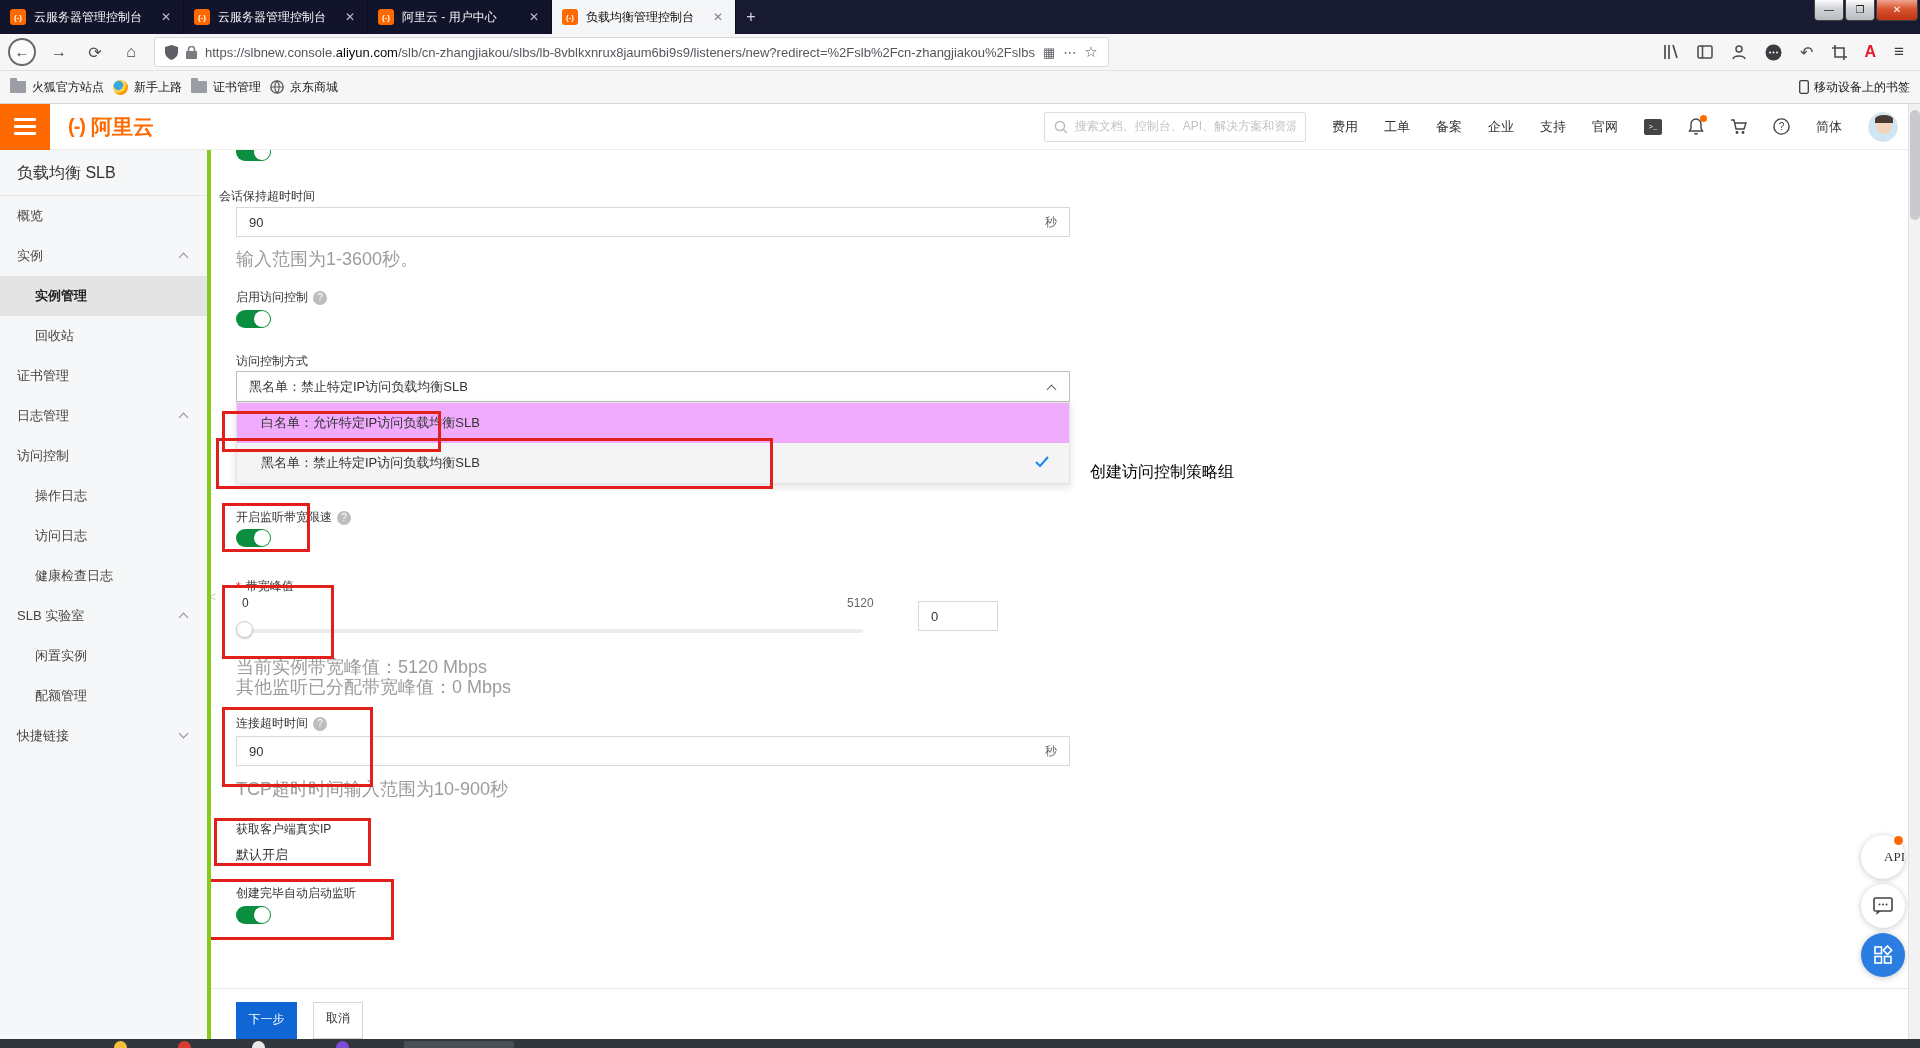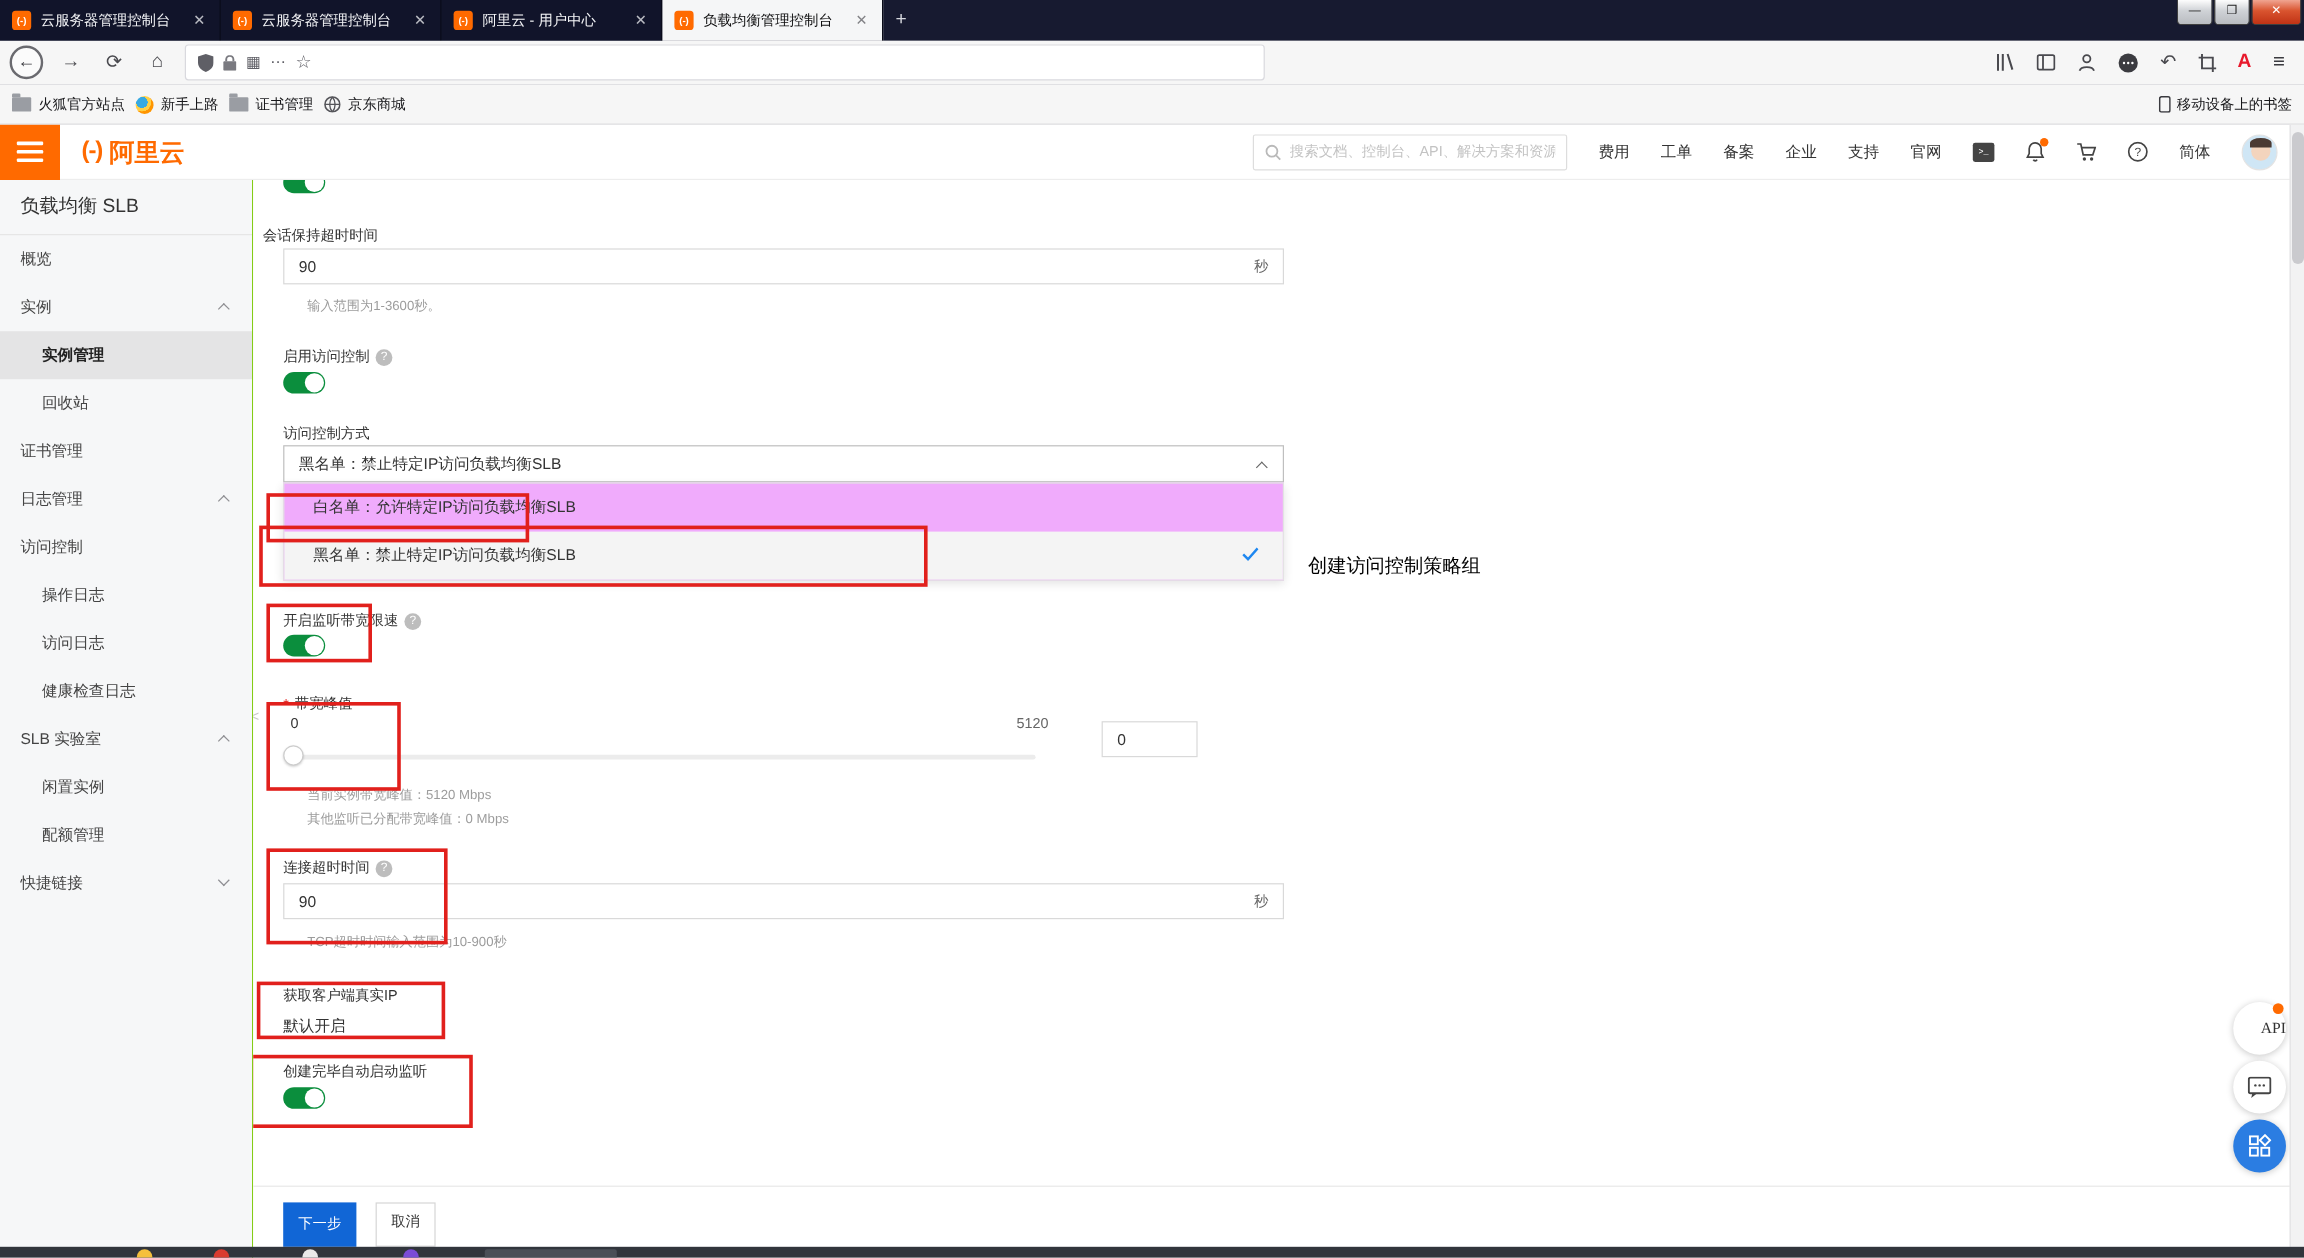--- a/index.html
+++ b/index.html
@@ -49,33 +49,33 @@
   .hmenu { font-size:13px; color:#333; }
   .hic { position:relative; display:flex; align-items:center; }
   .dot { position:absolute; right:-3px; top:-3px; width:7px; height:7px; border-radius:50%; background:#ff6a00; }
   .term { width:18px; height:16px; background:#444; border-radius:2px; color:#fff; font-size:7px; line-height:16px; text-align:center; font-family:"Liberation Mono",monospace; }
   .lang { font-size:13px; color:#333; }
   .avatar { width:30px; height:30px; border-radius:50%; background:#cfe6f5; position:relative; overflow:hidden; border:1px solid #e3e3e3; }
   .avatar::before { content:''; position:absolute; left:7px; top:5px; width:16px; height:16px; border-radius:50%; background:#f3d4bd; }
   .avatar::after { content:''; position:absolute; left:6px; top:2px; width:18px; height:8px; border-radius:50% 50% 0 0; background:#4a3a33; }
 
   
-  .sidebar { position:absolute; left:0; top:150px; width:211px; height:898px; background:#f6f7f8; border-right:1px solid #84cc16; }
+  .sidebar { position:absolute; left:0; top:150px; width:211px; height:898px; background:#f6f7f8; border-right:4px solid #84cc16; }
   .sbtitle { height:46px; line-height:46px; padding-left:17px; font-size:16px; color:#333; border-bottom:1px solid #e6e6e6; }
   .sbitem { height:40px; line-height:40px; padding-left:17px; font-size:13px; color:#444; position:relative; cursor:pointer; }
   .sbitem.sub { padding-left:35px; }
   .sbitem.active { background:#e4e4e5; color:#222; font-weight:bold; }
   .chev { display:inline-block; width:7px; height:7px; border-left:1.5px solid #8f8f93; border-bottom:1.5px solid #8f8f93; position:absolute; right:20px; }
   .chev.up { transform:rotate(135deg); top:18px; }
   .chev.down { transform:rotate(-45deg); top:14px; }
 
   
   .main { position:absolute; left:211px; top:150px; width:1709px; height:898px; background:#fff; overflow:hidden; }
   .flabel { position:absolute; font-size:12px; color:#333; display:flex; align-items:center; gap:5px; }
-  .fhint { position:absolute; font-size:11px; color:#9c9c9c;margin-left:20px; }
+  .fhint { position:absolute; font-size:18px; color:#9c9c9c; }
   .qmark { width:14px; height:14px; border-radius:50%; background:#bdbdbd; color:#fff; font-size:10px; line-height:14px; text-align:center; display:inline-block; }
   .qmark::after { content:'?'; }
   .toggle { position:absolute; width:35px; height:18px; border-radius:10px; background:#0b8e3d; }
   .toggle::after { content:''; position:absolute; right:1px; top:1px; width:16px; height:16px; border-radius:50%; background:#fff; }
   .tinput { position:absolute; height:30px; border:1px solid #d9d9d9; background:#fff; font-size:13px; color:#333; display:flex; align-items:center; padding:0 12px; }
   .unit { position:absolute; right:12px; font-size:12px; color:#666; }
   .selectbox { position:absolute; left:25px; top:221px; width:834px; height:31px; border:1px solid #bfbfbf; background:#fff; font-size:13px; color:#333; line-height:29px; padding-left:12px; }
   .selectbox .chev { right:14px; top:14px; }
   .dropdown { position:absolute; left:25px; top:252px; width:834px; background:#f0abfc; border:1px solid #e3e3e3; box-shadow:0 3px 8px rgba(0,0,0,.12); z-index:5; }
   .opt { height:40px; line-height:40px; padding-left:24px; font-size:13px; color:#333; position:relative; }
@@ -142,20 +142,21 @@
   <div class="navic">⟳</div>
   <div class="navic">⌂</div>
   <div class="urlbar">
     <svg width="13" height="15" viewBox="0 0 13 15">
         <path d="M6.5 0L13 2v5c0 4-3 6.5-6.5 8C3 13.5 0 11 0 7V2z" fill="#5f5f66"></path>
       </svg>
     <svg width="11" height="13" viewBox="0 0 11 13">
         <rect x="0" y="5" width="11" height="8" rx="1" fill="#7a7a80"></rect>
         <path d="M2.5 5V3.5a3 3 0 016 0V5" stroke="#7a7a80" stroke-width="1.6" fill="none"></path>
       </svg>
+    <span class="urltext"><span>https://slbnew.console.</span><b>aliyun.com</b><span>/slb/cn-zhangjiakou/slbs/lb-8vblkxnrux8jaum6bi9s9/listeners/new?redirect=%2Fslb%2Fcn-zhangjiakou%2Fslbs</span></span>
     <span class="urlic">▦</span>
     <span class="urlic">⋯</span>
     <span class="urlic" style="font-size:15px">☆</span>
   </div>
   <div class="tbicons">
     <svg width="16" height="16" viewBox="0 0 16 16">
         <path d="M2 1v14M6 1v14M10 1l4 13" stroke="#4a4a4f" stroke-width="1.7" fill="none"></path>
       </svg>
     <svg width="16" height="16" viewBox="0 0 16 16">
         <rect x="1" y="2" width="14" height="12" rx="1.5" fill="none" stroke="#4a4a4f" stroke-width="1.5"></rect>

